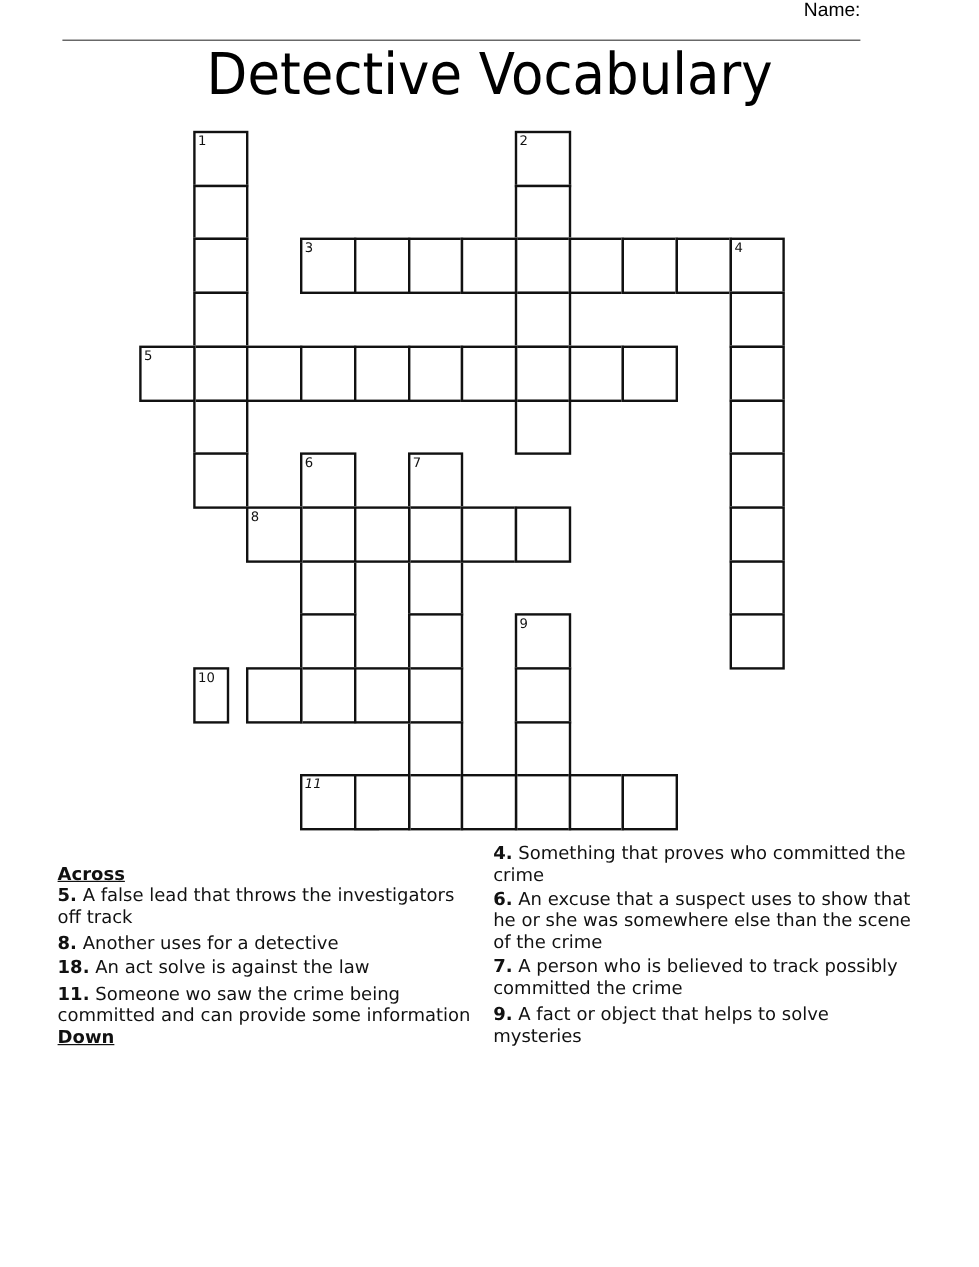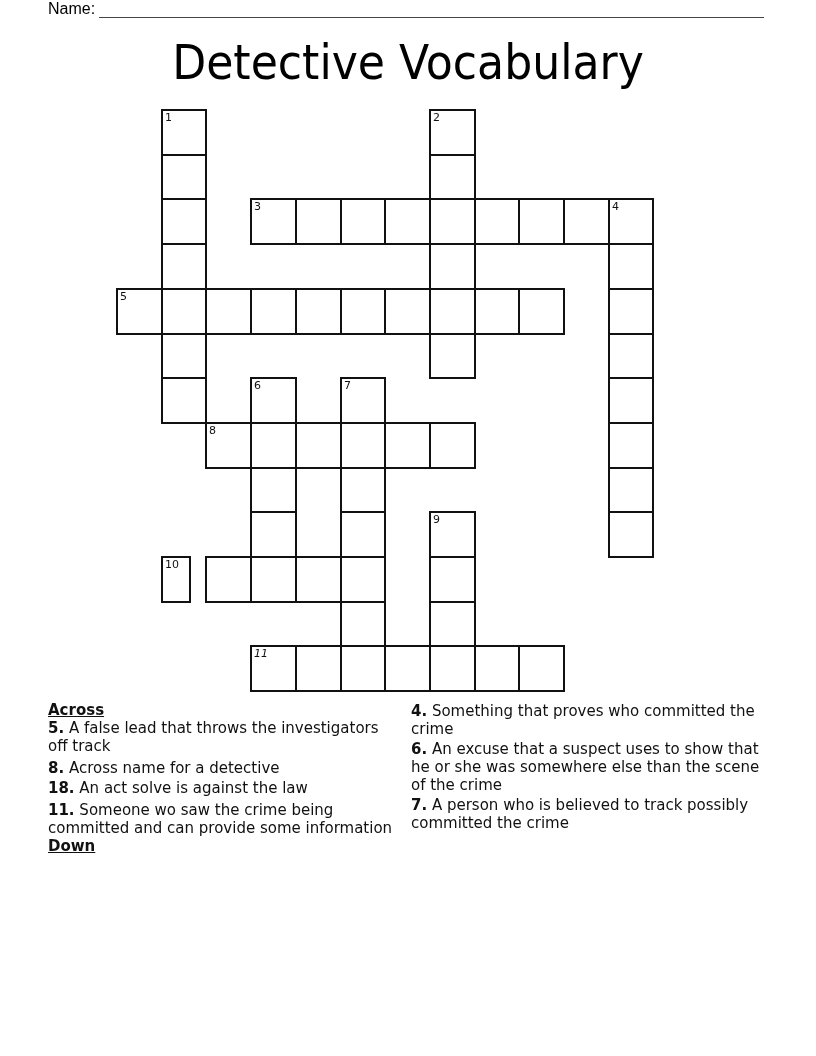--- a/index.html
+++ b/index.html
@@ -16,20 +16,21 @@
   }
   .name-row {
     position: absolute;
     left: 48px;
     top: 0px;
     font-family: "Liberation Sans", sans-serif;
     font-size: 16px;
     line-height: 18px;
     display: flex;
     align-items: flex-end;
+    flex-direction: column;
   }
   .name-line {
     display: inline-block;
     width: 665px;
     border-bottom: 1px solid #444;
     height: 15px;
     margin-left: 4px;
   }
   .title {
     position: absolute;
@@ -66,21 +67,21 @@
     line-height: 12px;
     color: #111;
   }
   .clues {
     position: absolute;
     font-family: "DejaVu Sans", sans-serif;
     font-size: 15px;
     line-height: 18px;
     color: #111;
   }
-  .clues.left { left: 48px; top: 701px; width: 350px; }
+  .clues.left { left: 48px; top: 719px; width: 350px; }
   .clues.right { left: 411px; top: 701px; width: 350px; }
   .clue-heading {
     font-weight: bold;
     text-decoration: underline;
     margin: 0;
   }
   .clue {
     margin: 0 0 4px 0;
   }
   .clue .n { font-weight: bold; }
@@ -180,23 +181,24 @@
     </div>
     <div class="cell" style="left: 295px; top: 645px; width: 47px; height: 47px;"></div>
     <div class="cell" style="left: 384px; top: 645px; width: 47px; height: 47px;"></div>
     <div class="cell" style="left: 474px; top: 645px; width: 46px; height: 47px;"></div>
     <div class="cell" style="left: 518px; top: 645px; width: 47px; height: 47px;"></div>
   </div>
 
 <div class="clues left">
   <p class="clue-heading">Across</p>
   <p class="clue"><span class="n">5.</span> <span>A false lead that throws the investigators off track</span></p>
-  <p class="clue" style="margin-bottom:2px"><span class="n">8.</span> <span>Across name for a detective</span></p>
+  <p class="clue" style="margin-bottom:2px"><span class="n">8.</span> <span>Another uses for a detective</span></p>
   <p class="clue"><span class="n">18.</span> <span>An act solve is against the law</span></p>
   <p class="clue" style="margin-bottom:0"><span class="n">11.</span> <span>Someone wo saw the crime being committed and can provide some information</span></p>
   <p class="clue-heading">Down</p>
 </div>
 
 <div class="clues right" style="top:702px">
   <p class="clue" style="margin-bottom:2px"><span class="n">4.</span> <span>Something that proves who committed the crime</span></p>
   <p class="clue" style="margin-bottom:2px"><span class="n">6.</span> <span>An excuse that a suspect uses to show that he or she was somewhere else than the scene of the crime</span></p>
   <p class="clue"><span class="n">7.</span> <span>A person who is believed to track possibly committed the crime</span></p>
+  <p class="clue"><span class="n">9.</span> <span>A fact or object that helps to solve mysteries</span></p>
 </div>
 
 </body></html>

